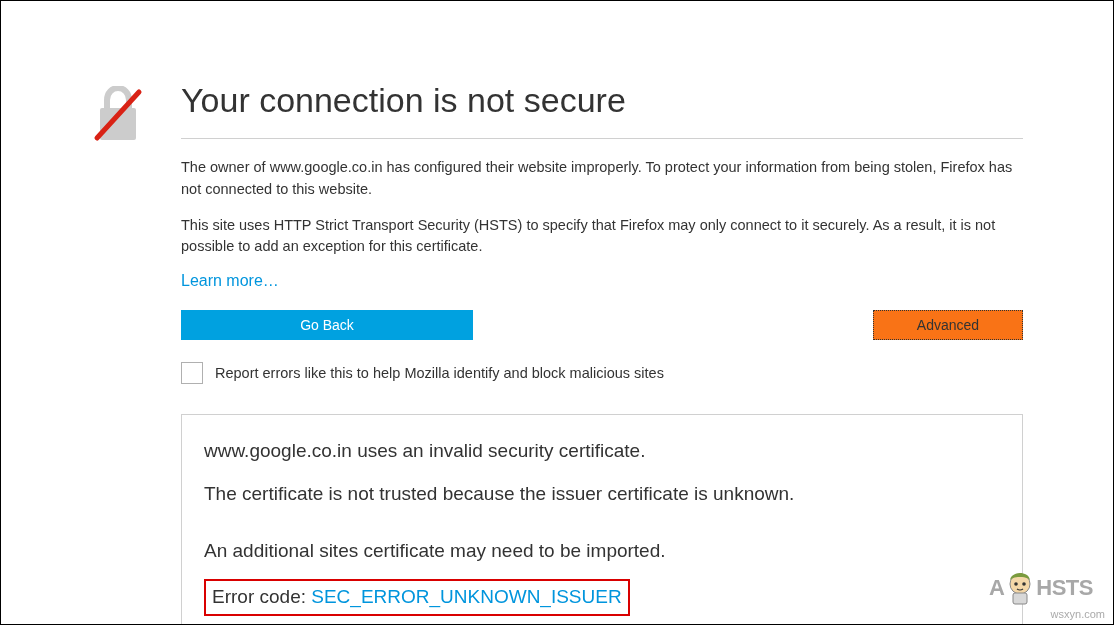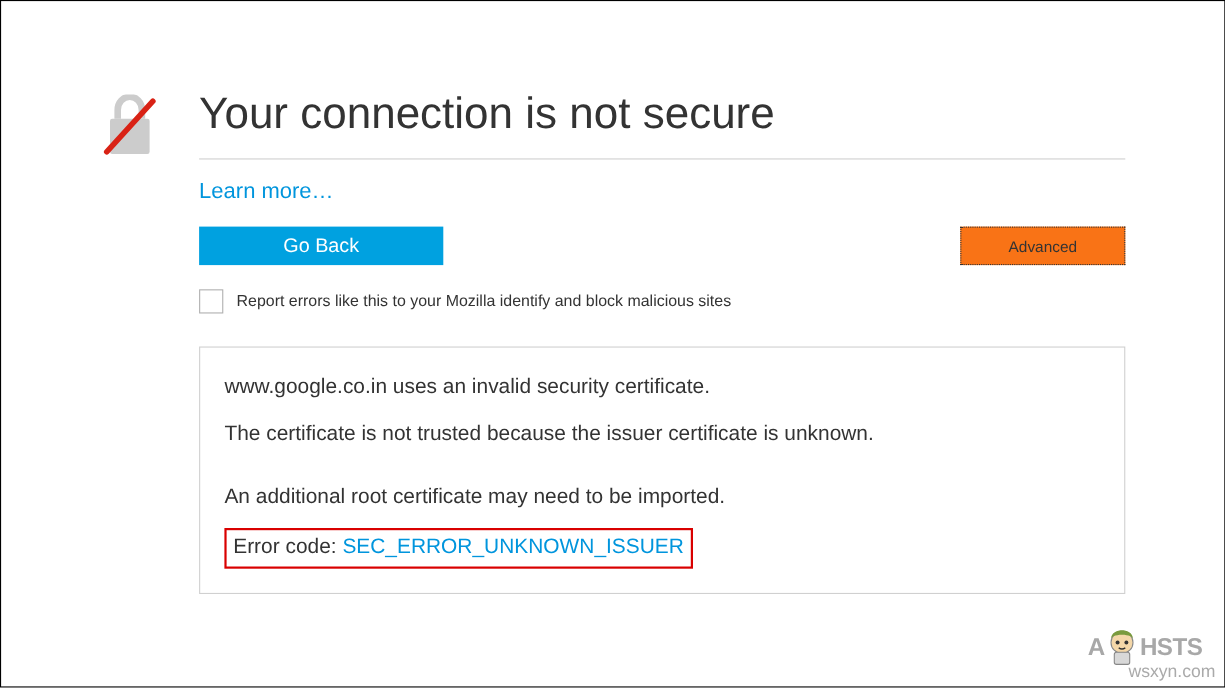--- a/index.html
+++ b/index.html
@@ -21,53 +21,53 @@
       gap: 30px;
     }
     .icon-col {
       flex: 0 0 60px;
       padding-top: 5px;
     }
     .content-col {
       flex: 1;
     }
     .title {
-      font-size: 40px;
+      font-size: 34px;
       font-weight: 300;
       color: #333;
       padding-bottom: 18px;
       border-bottom: 1px solid #d0d0d0;
       margin-bottom: 18px;
     }
     .desc {
       font-size: 14.5px;
       color: #333;
       line-height: 1.5;
       margin-bottom: 14px;
     }
     .learn-more {
       color: #0095dd;
-      font-size: 20px;
+      font-size: 16px;
       text-decoration: none;
       display: inline-block;
       margin-bottom: 20px;
       cursor: pointer;
     }
     .button-row {
       display: flex;
       justify-content: space-between;
       margin-bottom: 22px;
     }
     .go-back-btn {
       background: #00a1e0;
       color: #fff;
       border: none;
       padding: 7px 0;
-      width: 222px;
-      font-size: 18px;
+      width: 292px;
+      font-size: 14px;
       cursor: pointer;
       text-align: center;
     }
     .advanced-btn {
       background: #f97316;
       border: 1px dotted #333;
       padding: 6px 0;
       width: 150px;
       font-size: 14px;
       cursor: pointer;
@@ -111,21 +111,21 @@
     }
     .error-code-link {
       color: #0095dd;
       cursor: pointer;
       text-align: center;
     }
     .watermark {
       position: absolute;
       bottom: 4px;
       right: 8px;
-      font-size: 16px;
+      font-size: 11px;
       color: #aaa;
       font-family: Arial, sans-serif;
     }
     .appuals-logo {
       position: absolute;
       bottom: 18px;
       right: 20px;
       font-size: 22px;
       font-weight: bold;
       color: #a8a8a8;
@@ -148,35 +148,37 @@
 <div class="container">
   <div class="icon-col">
     <svg width="54" height="60" viewBox="0 0 54 60">
       <path d="M 16 22 L 16 14 C 16 7 21 2 27 2 C 33 2 38 7 38 14 L 38 22" fill="none" stroke="#cccccc" stroke-width="6"></path>
       <rect x="9" y="22" width="36" height="32" rx="2" fill="#cccccc"></rect>
       <line x1="6" y1="52" x2="48" y2="6" stroke="#d92215" stroke-width="5" stroke-linecap="round"></line>
     </svg>
   </div>
   <div class="content-col">
     <h1 class="title">Your connection is not secure</h1>
+    <p class="desc">The owner of www.google.co.in has configured their website improperly. To protect your information from being stolen, Firefox has not connected to this website.</p>
+    <p class="desc">This site uses HTTP Strict Transport Security (HSTS) to specify that Firefox may only connect to it securely. As a result, it is not possible to add an exception for this certificate.</p>
     <a class="learn-more">Learn more…</a>
     <div class="button-row">
       <button class="go-back-btn">Go Back</button>
       <button class="advanced-btn">Advanced</button>
     </div>
     <div class="checkbox-row">
       <div class="checkbox"></div>
-      <span class="checkbox-label">Report errors like this to your Mozilla identify and block malicious sites</span>
+      <span class="checkbox-label">Report errors like this to help Mozilla identify and block malicious sites</span>
     </div>
     <div class="details-box">
       <p>www.google.co.in uses an invalid security certificate.</p>
       <p>
         <span>The certificate is not trusted because the issuer certificate is unknown.</span><br>
         <br>
-        <span>An additional root certificate may need to be imported.</span>
+        <span>An additional sites certificate may need to be imported.</span>
       </p>
       <p>
         <span class="error-code-box">
           <span>Error code: </span><span class="error-code-link">SEC_ERROR_UNKNOWN_ISSUER</span>
         </span>
       </p>
     </div>
   </div>
 </div>
 

